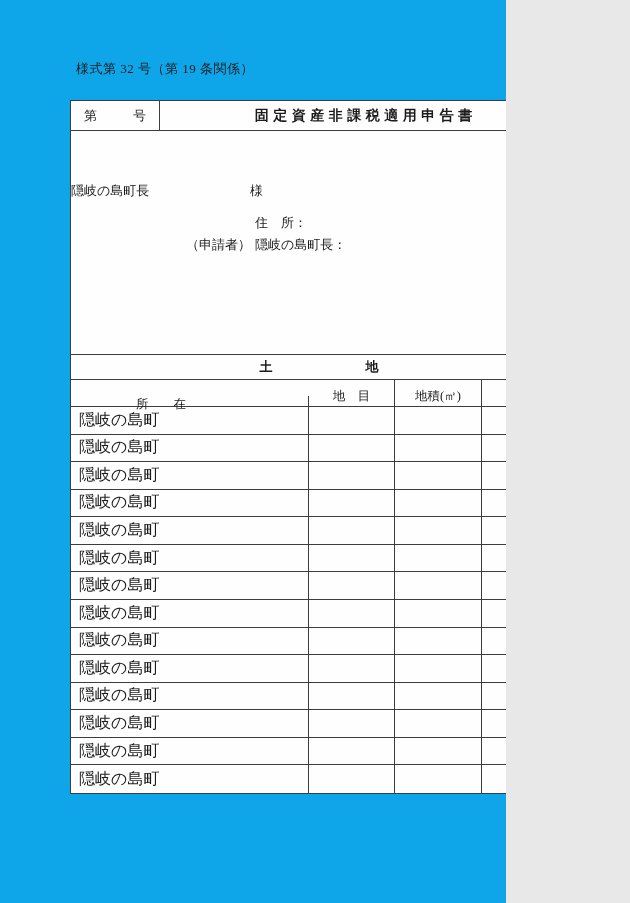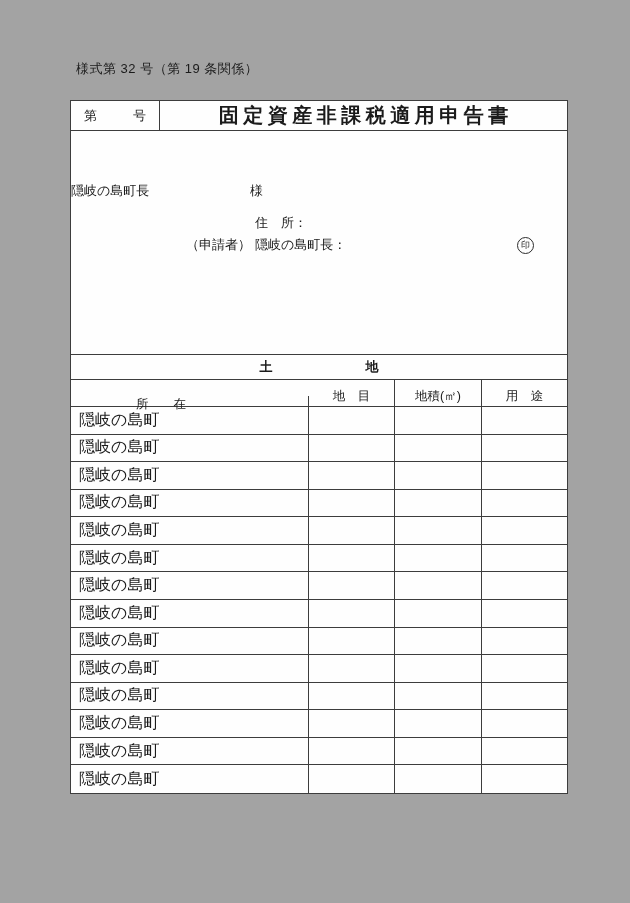--- a/index.html
+++ b/index.html
@@ -1,20 +1,20 @@
 <!DOCTYPE html>
 <html><head>
 <meta charset="utf-8">
 <style>
   html,body{margin:0;padding:0;background:#e8e8e8;}
   .page{
     position:relative;
-    width:630px;height:903px;
-    background:#a3a3a3;
-    font-family:Liberation Sans, sans-serif;
+    width:506px;height:903px;
+    background:#0ea5e9;
+    font-family:Liberation Serif, serif;
     color:#1b1b1b;
     overflow:hidden;
   }
   .form-label{
     position:absolute;left:76px;top:60px;
     font-size:13px;letter-spacing:0.5px;
   }
   .form-table{
     position:absolute;left:70px;top:100px;
     width:498px;height:694px;
@@ -27,21 +27,21 @@
     border-bottom:1px solid #3d3d3d;
   }
   .number-cell{
     width:89px;box-sizing:border-box;
     border-right:1px solid #3d3d3d;
     display:flex;align-items:center;justify-content:space-between;
     padding:0 13px;font-size:13px;
   }
   .title-cell{
     flex:1;display:flex;align-items:center;justify-content:center;
-    font-size:20px;font-weight:bold;letter-spacing:4.5px;
+    font-size:14px;font-weight:bold;letter-spacing:4.5px;
     padding-left:4.5px; 
   }
   .big-cell{
     position:relative;height:224px;box-sizing:border-box;
     border-bottom:1px solid #3d3d3d;
     font-size:13px;
   }
   .date-line{position:absolute;top:24px;left:0;right:33px;text-align:right;}
   .addressee{position:absolute;top:51px;left:0;}
   .honorific{position:absolute;top:51px;left:179px;}

